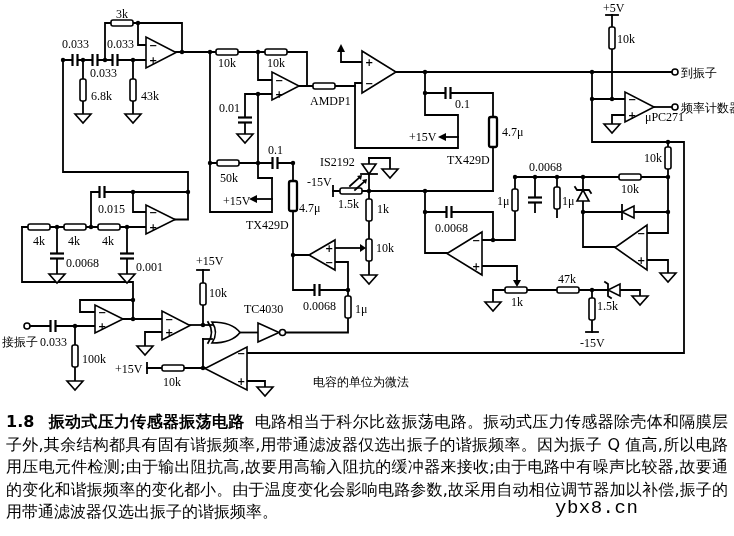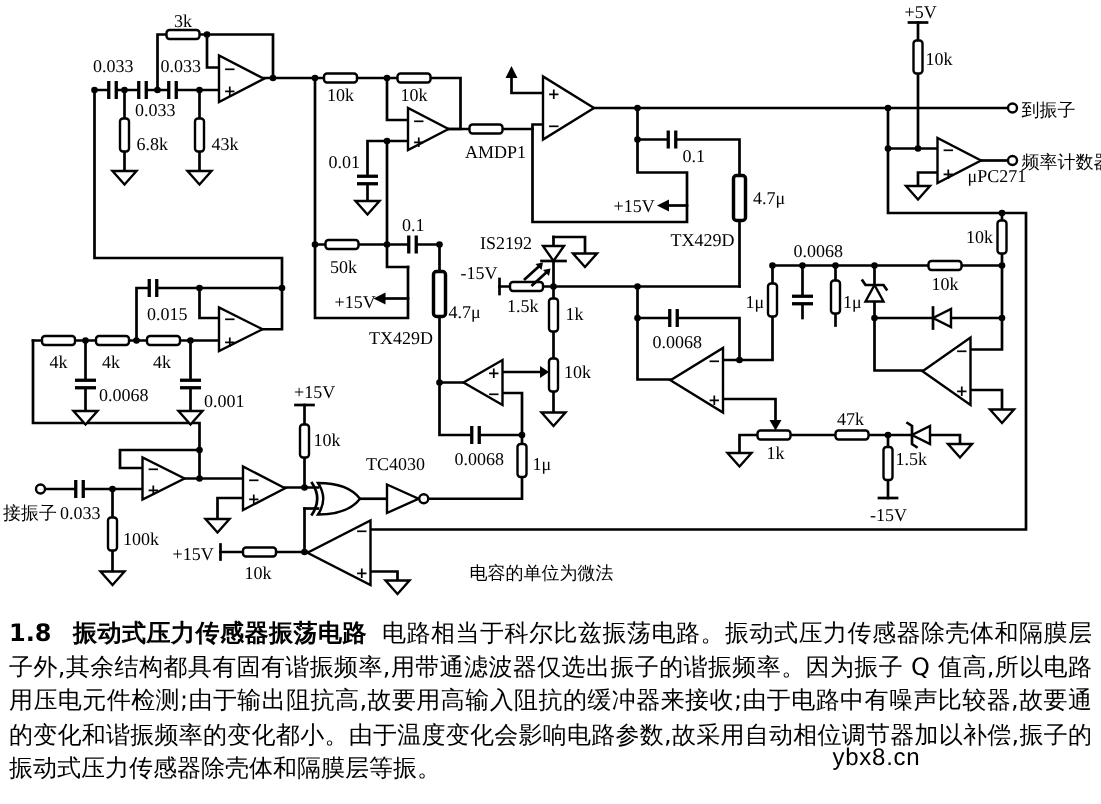--- a/index.html
+++ b/index.html
@@ -11,21 +11,21 @@
 .plate{stroke:#000;stroke-width:2.2;fill:none;}
 .blk{fill:#000;stroke:none;}
 .lbl{font-family:"Liberation Serif",serif;font-size:12px;fill:#000;}
 .cjk{font-family:"DejaVu Sans",sans-serif;font-size:12px;fill:#000;}
 .sign{font-family:"DejaVu Sans",sans-serif;font-size:10px;font-weight:bold;fill:#000;}
 #caption{position:absolute;left:6px;top:411px;width:722px;font-family:"DejaVu Sans",sans-serif;font-size:16px;color:#000;}
 .line{height:22.5px;line-height:22.5px;overflow:hidden;}
 .j{text-align:justify;text-align-last:justify;text-justify:inter-character;}
 .num{font-weight:bold;margin-right:14px;}
 .head{font-weight:bold;margin-right:10px;}
-#watermark{position:absolute;left:555px;top:497px;font-family:Liberation Sans, sans-serif;font-size:16px;color:#000;letter-spacing:0.5px;}
+#watermark{position:absolute;left:555px;top:497px;font-family:Liberation Mono, monospace;font-size:19px;color:#000;letter-spacing:0.5px;}
 </style>
 </head>
 <body>
 
 <svg id="circuit" viewBox="0 0 734 400" xmlns="http://www.w3.org/2000/svg">
   <g id="shapes">
       <polyline points="63,60 146,60" class="w"></polyline>
       <polyline points="105,60 105,23 182,23 182,52" class="w"></polyline>
       <polyline points="138,23 138,45 146,45" class="w"></polyline>
       <polyline points="83,60 83,114" class="w"></polyline>
@@ -405,16 +405,16 @@
   </g>
 </svg>
 
 <div id="caption">
   <div class="line j">
     <span class="num">1.8</span><span class="head">振动式压力传感器振荡电路</span><span>电路相当于科尔比兹振荡电路。振动式压力传感器除壳体和隔膜层等振</span>
   </div>
   <div class="line j">子外,其余结构都具有固有谐振频率,用带通滤波器仅选出振子的谐振频率。因为振子 Q 值高,所以电路相位</div>
   <div class="line j">用压电元件检测;由于输出阻抗高,故要用高输入阻抗的缓冲器来接收;由于电路中有噪声比较器,故要通过</div>
   <div class="line j">的变化和谐振频率的变化都小。由于温度变化会影响电路参数,故采用自动相位调节器加以补偿,振子的输出</div>
-  <div class="line">振动式压力传感器除壳体和隔膜层等振。</div>
+  <div class="line">用带通滤波器仅选出振子的谐振频率。</div>
 </div>
 
 <div id="watermark">ybx8.cn</div>
 
 </body></html>

